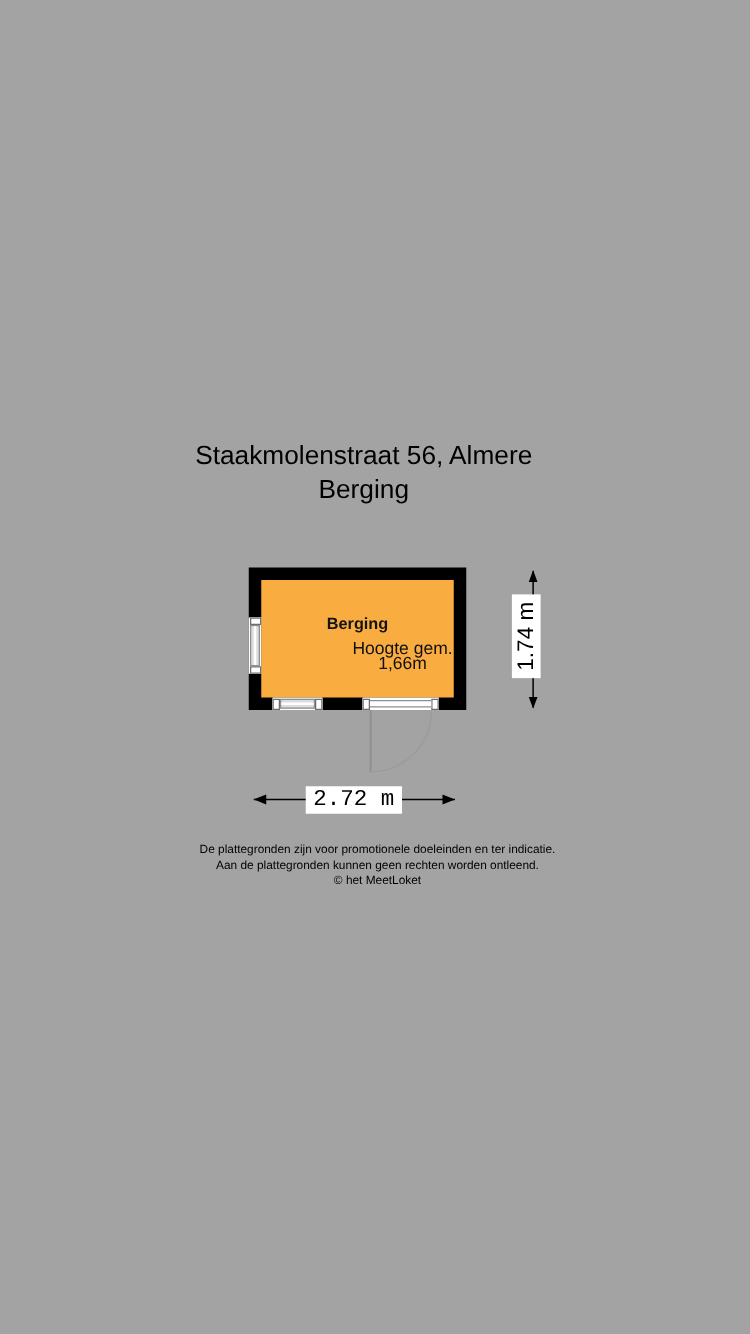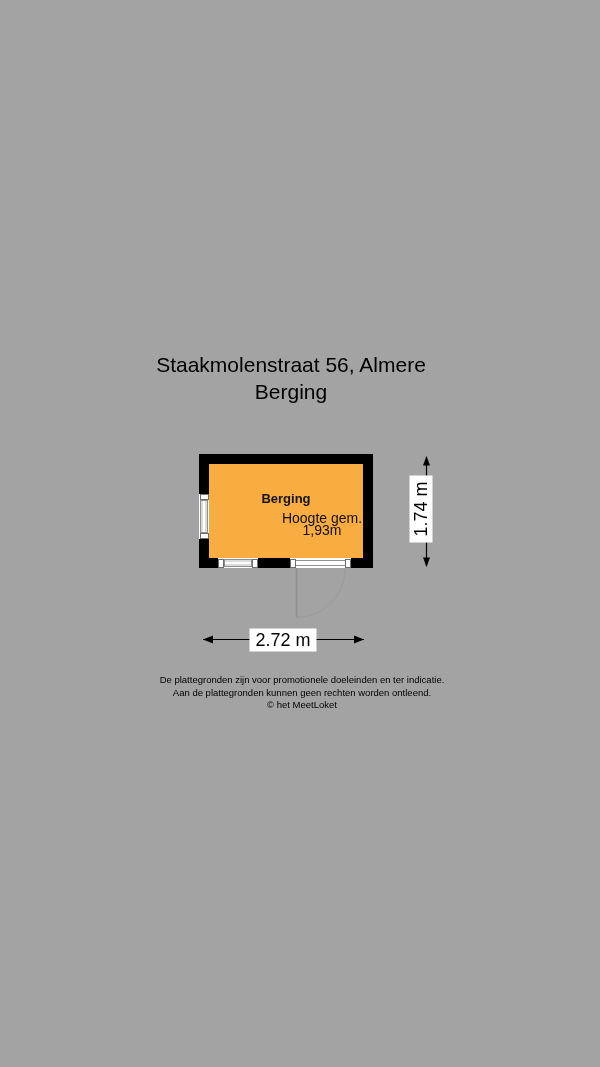--- a/index.html
+++ b/index.html
@@ -25,21 +25,21 @@
   .glazing .stripe-v{position:absolute;left:50%;top:0;width:2px;height:100%;
     transform:translateX(-50%);background:#fff;}
   .glazing .stripe-h{position:absolute;top:50%;left:0;height:2px;width:100%;
     transform:translateY(-50%);background:#fff;}
   .threshold{position:absolute;left:296px;top:560px;width:49px;height:6px;background:#fff;
     border-top:1px solid #8f8f8f;border-bottom:1px solid #8f8f8f;box-sizing:border-box;}
 
   
   .dim-label{position:absolute;background:#fff;color:#000;font-size:18px;
     white-space:nowrap;padding:1px 6px;}
-  .dim-label.h{left:283px;top:640px;transform:translate(-50%,-50%);}
+  .dim-label.h{left:283px;top:640px;transform:translate(-50%,-50%);font-family:Liberation Mono, monospace;}
   .dim-label.v{left:421px;top:509px;transform:translate(-50%,-50%) rotate(-90deg);}
 
   
   .footer-block{position:absolute;left:0;top:674px;width:604px;text-align:center;
     font-size:9.5px;line-height:12.5px;color:#000;}
 
   svg.linework{position:absolute;left:0;top:0;pointer-events:none;}
 </style>
 </head>
 <body>
@@ -50,21 +50,21 @@
     <div>Staakmolenstraat 56, Almere</div>
     <div>Berging</div>
   </div>
 
   <div class="wall-rect" style="background: rgb(0, 0, 0);"></div>
 
   <div class="room-interior" style="background: rgb(249, 172, 64);">
     <div class="room-name">Berging</div>
     <div class="height-note">
       <div>Hoogte gem.</div>
-      <div>1,93m</div>
+      <div>1,66m</div>
     </div>
   </div>
 
   <div class="opening" style="left:199px;top:494px;width:10px;height:45px;">
     <div class="jamb" style="left:0.5px;top:0;width:9px;height:6px;"></div>
     <div class="glazing" style="left:1px;top:6px;width:8px;height:33px;">
       <div class="stripe-v"></div>
     </div>
     <div class="jamb" style="left:0.5px;top:39px;width:9px;height:6px;"></div>
   </div>

